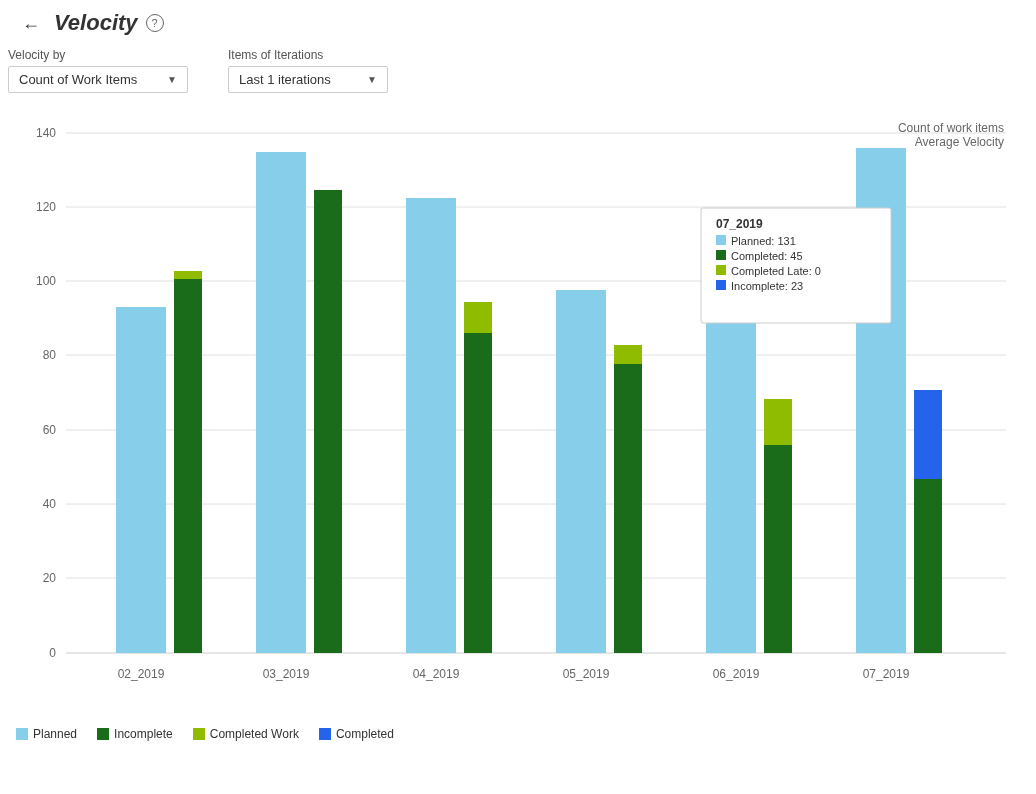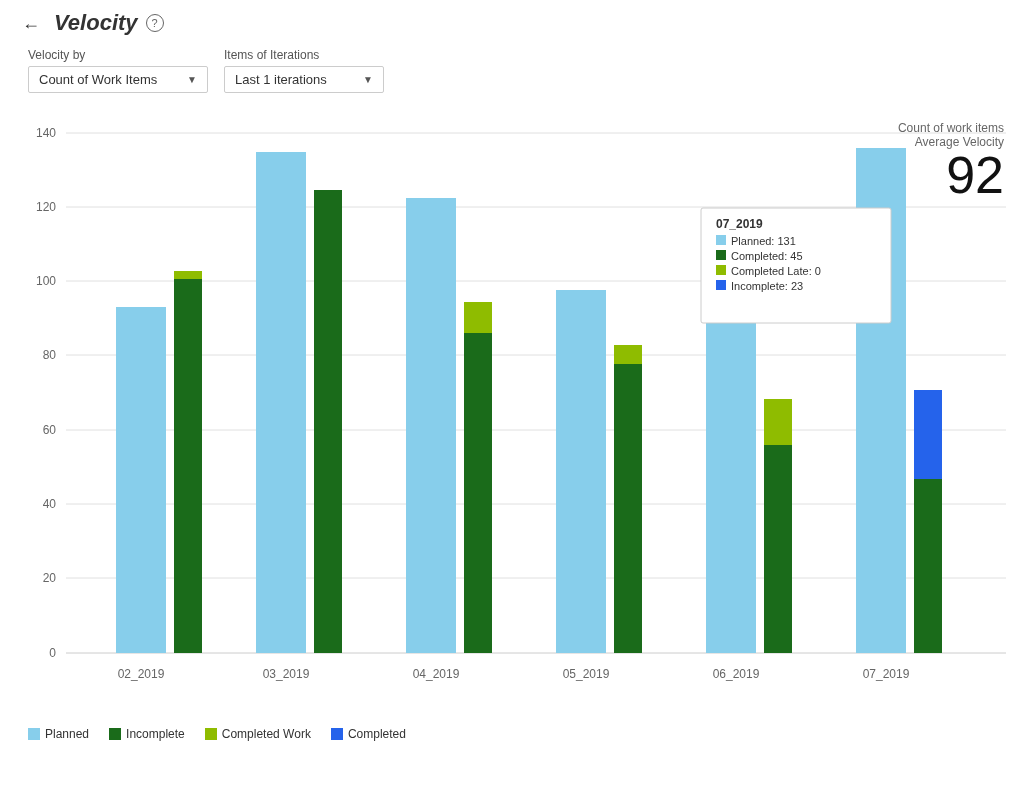--- a/index.html
+++ b/index.html
@@ -3,36 +3,36 @@
   <meta charset="utf-8">
   <style>
     * { box-sizing: border-box; margin: 0; padding: 0; }
     body { font-family: 'Segoe UI', Arial, sans-serif; background: #fff; color: #333; width: 1036px; height: 794px; overflow: hidden; }
 
     .header { display: flex; align-items: center; padding: 10px 16px 4px; gap: 8px; }
     .back-btn { cursor: pointer; font-size: 18px; color: #333; background: none; border: none; padding: 2px 6px; }
     .page-title { font-size: 22px; font-weight: 600; font-style: italic; }
     .help-icon { width: 18px; height: 18px; border-radius: 50%; border: 1.5px solid #666; display: flex; align-items: center; justify-content: center; font-size: 11px; color: #666; cursor: pointer; }
 
-    .controls { display: flex; gap: 16px; padding: 8px 16px 12px; margin-left: 12px; }
+    .controls { display: flex; gap: 40px; padding: 8px 8px 12px; }
     .control-group { display: flex; flex-direction: column; gap: 4px; }
     .control-label { font-size: 12px; color: #555; }
     .dropdown { display: flex; align-items: center; justify-content: space-between; border: 1px solid #ccc; border-radius: 2px; padding: 5px 10px; min-width: 180px; font-size: 13px; cursor: pointer; background: #fff; gap: 8px; }
     .dropdown-arrow { font-size: 10px; color: #555; }
 
     .chart-area { position: relative; padding: 0 16px 0; flex: 1; }
 
     .velocity-summary { position: absolute; top: 8px; right: 32px; text-align: right; }
     .velocity-label { font-size: 12px; color: #666; }
     .velocity-avg-label { font-size: 12px; color: #666; }
     .velocity-number { font-size: 52px; font-weight: 300; line-height: 1; color: #111; }
 
     .chart-container { position: relative; margin-top: 8px; }
 
-    .legend { display: flex; align-items: center; gap: 20px; padding: 10px 16px; margin-left: 12px; }
+    .legend { display: flex; align-items: center; gap: 20px; padding: 10px 16px; }
     .legend-item { display: flex; align-items: center; gap: 5px; font-size: 12px; }
     .legend-swatch { width: 12px; height: 12px; display: inline-block; }
   </style>
 </head>
 <body>
 
 <div class="header">
   <button class="back-btn">←</button>
   <span class="page-title">Velocity</span>
   <div class="help-icon">?</div>
@@ -53,21 +53,20 @@
       <span class="dropdown-arrow">▼</span>
     </div>
   </div>
 </div>
 
 <div class="chart-area">
 
   <div class="velocity-summary">
     <div class="velocity-label">Count of work items</div>
     <div class="velocity-avg-label">Average Velocity</div>
-    <div class="velocity-number">92</div>
   </div>
 
   <div class="chart-container">
     <svg width="1004" height="600">
 
       <line x1="50" y1="20" x2="990" y2="20" stroke="#e0e0e0" stroke-width="1"></line>
       <line x1="50" y1="94" x2="990" y2="94" stroke="#e0e0e0" stroke-width="1"></line>
       <line x1="50" y1="168" x2="990" y2="168" stroke="#e0e0e0" stroke-width="1"></line>
       <line x1="50" y1="242" x2="990" y2="242" stroke="#e0e0e0" stroke-width="1"></line>
       <line x1="50" y1="317" x2="990" y2="317" stroke="#e0e0e0" stroke-width="1"></line>

